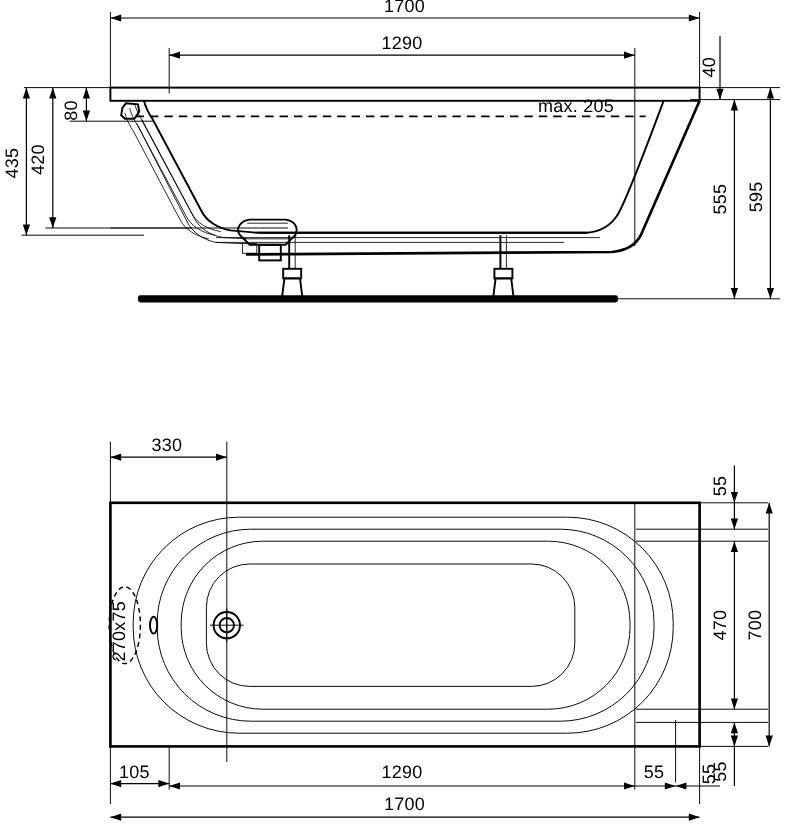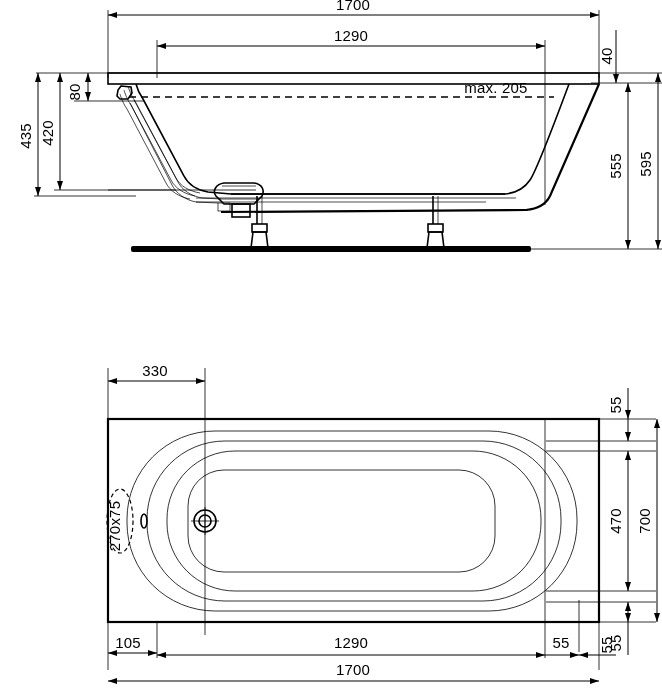--- a/index.html
+++ b/index.html
@@ -10,21 +10,21 @@
   }
   body {
     width: 662px;
     height: 690px;
     font-family: "Liberation Sans", sans-serif;
     overflow: hidden;
     position: relative;
   }
   #drawing-root {
     position: absolute;
-    left: 16px;
+    left: 0;
     top: 0;
     width: 621px;
     height: 690px;
   }
   svg {
     display: block;
   }
   text {
     font-family: "Liberation Sans", sans-serif;
     fill: #000000;

